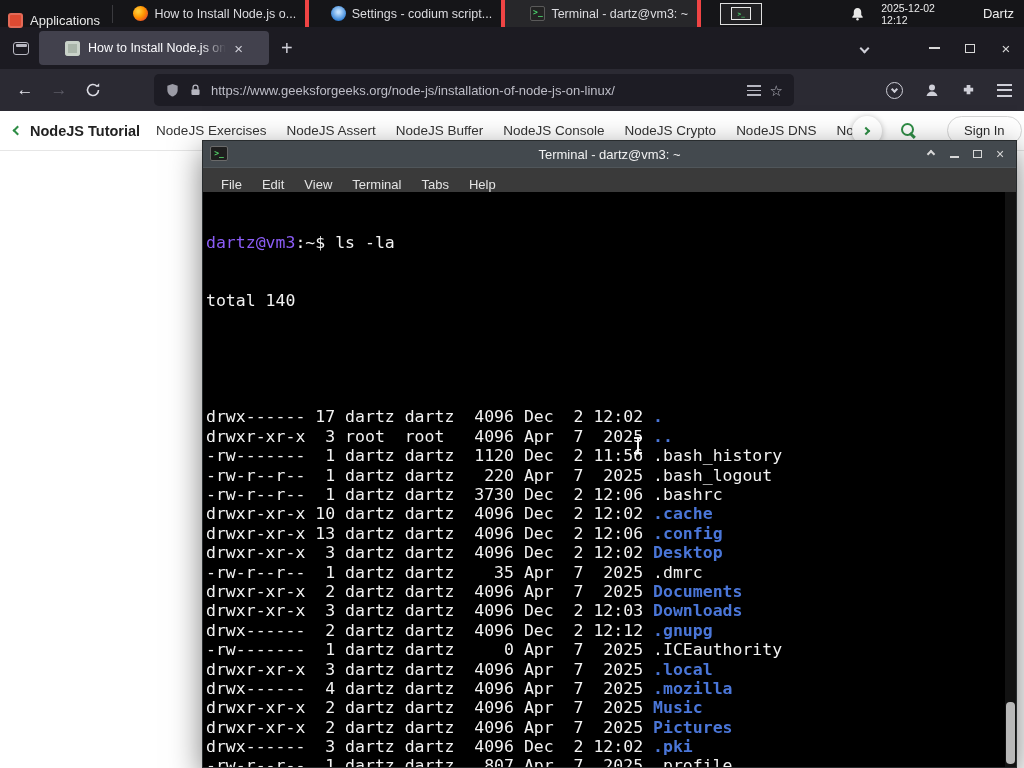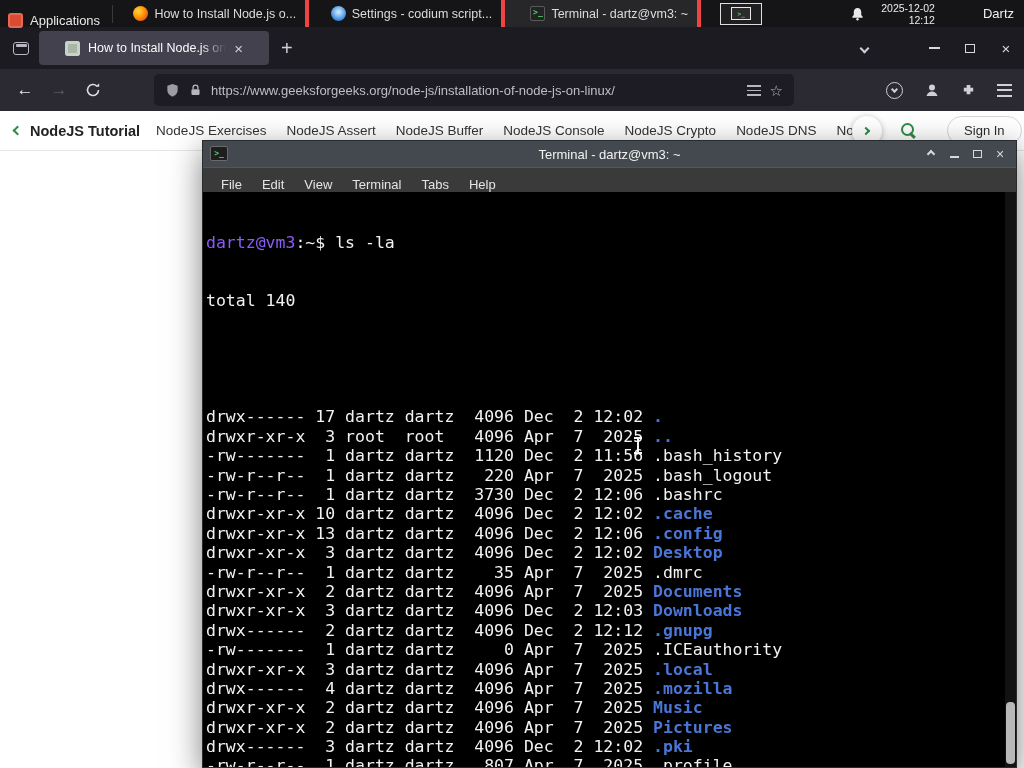--- a/index.html
+++ b/index.html
@@ -25,21 +25,21 @@
                        color:#4ad66d; font:bold 8px/12px "DejaVu Sans Mono", monospace; text-align:center; }
   .tico.ico-terminal::after { content:">_"; }
   .task-label { overflow:hidden; }
   .flexspace { flex:1; }
   .ws-ind { width:42px; height:22px; border:1px solid #dedede; background:#1f1f22;
             display:flex; align-items:center; justify-content:center; margin-right:88px; }
   .ws-glyph { width:20px; height:13px; border:1px solid #e8e8e8; background:#2c2c2c;
               color:#4ad66d; font:bold 6px/11px "DejaVu Sans Mono", monospace; text-align:center; }
   .ws-glyph::after { content:">_"; }
   .bell { margin-right:16px; display:flex; }
-  .clock { text-align:right; font-size:10.5px; line-height:12px; color:#ececec; margin-right:18px; }
+  .clock { text-align:left; font-size:10.5px; line-height:12px; color:#ececec; margin-right:18px; }
   .user { font-size:13px; margin-right:10px; color:#f0f0f0;margin-left:30px; }
 
   
   .browser { position:absolute; top:27px; left:0; width:1024px; height:741px; background:#fff; }
   .tabbar { height:42px; background:#1c1b22; display:flex; align-items:center; }
   .ffv { width:16px; height:13px; border:1.6px solid #b8b8c2; border-radius:3px; position:relative;
          margin:0 10px 0 13px; }
   .ffv::before { content:""; position:absolute; top:1.5px; left:1.5px; right:1.5px; height:3px;
                  background:#b8b8c2; border-radius:1px; }
   .tab { height:34px; width:230px; background:#42414d; border-radius:4px; display:flex; align-items:center;

